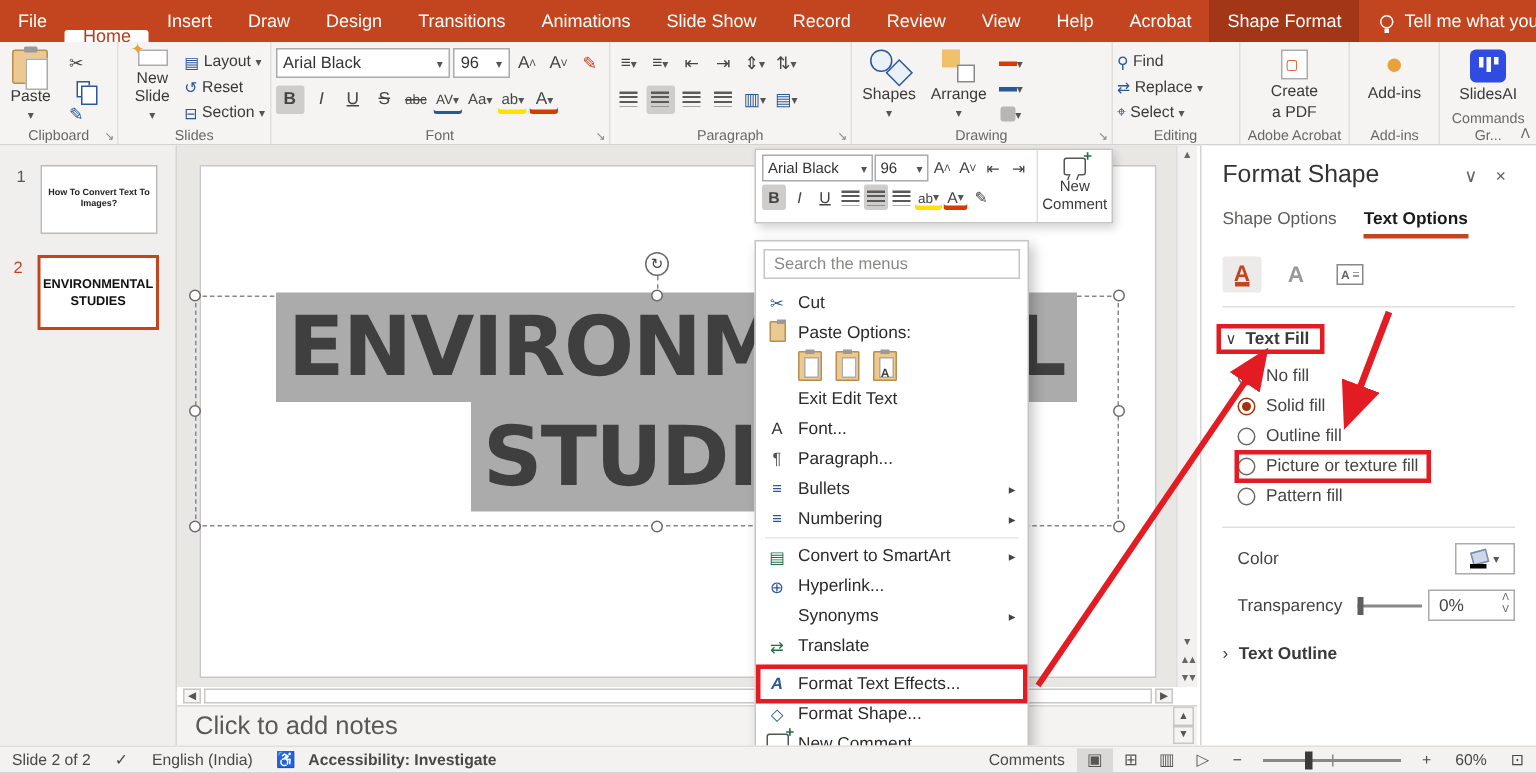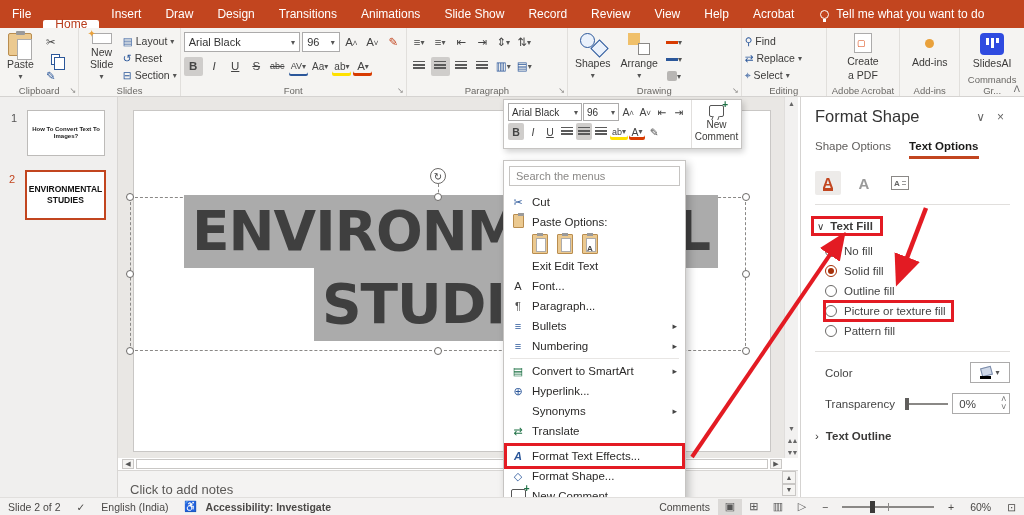--- a/index.html
+++ b/index.html
@@ -72,21 +72,21 @@
   .rot{position:absolute;left:50%;top:-30px;transform:translateX(-50%);width:16px;height:16px;border:1px solid #6c6a68;border-radius:50%;background:#fff;display:flex;align-items:center;justify-content:center;font-size:10px;color:#444}
   .rot::after{content:"";position:absolute;top:15px;left:7px;height:14px;border-left:1px dashed #8a8886}
   .slidetext{position:absolute;left:0;right:0;top:98px;display:flex;flex-direction:column;align-items:center;font-family:"DejaVu Sans",sans-serif;font-weight:800;color:#3F3F3F;z-index:1}
   .slidetext span{background:#ABABAB;padding:0 8px;font-size:55px;line-height:73px;letter-spacing:-1px;white-space:nowrap}
   .vscroll{position:absolute;left:784px;top:97px;width:14px;height:361px;background:#F2F1F0;border-left:1px solid #E0DEDC;font-size:7px;color:#666;display:flex;flex-direction:column;align-items:center}
   .vscroll .sp{flex:1}
   .vsb{height:12px;display:flex;align-items:center;justify-content:center;width:100%}
   .hscroll{position:absolute;left:122px;top:458px;width:660px;height:12px;display:flex;align-items:center;font-size:7px;color:#555}
   .htrack{flex:1;height:10px;background:#fff;border:1px solid #C9C7C5;margin:0 2px}
   .harr{width:12px;height:10px;border:1px solid #C9C7C5;background:#F5F4F2;display:flex;align-items:center;justify-content:center}
-  .notes{position:absolute;left:118px;top:470px;width:680px;height:27px;background:#F4F3F2;border-top:1px solid #D8D6D4;display:flex;align-items:flex-end;color:#5a5856;font-size:13px;padding-left:12px}
+  .notes{position:absolute;left:118px;top:470px;width:680px;height:27px;background:#F4F3F2;border-top:1px solid #D8D6D4;display:flex;align-items:center;color:#5a5856;font-size:17px;padding-left:12px}
   .notes-scroll{position:absolute;left:782px;top:471px;width:14px;height:25px;display:flex;flex-direction:column;font-size:7px;color:#555}
   .nsb{flex:1;border:1px solid #C9C7C5;background:#F5F4F2;display:flex;align-items:center;justify-content:center}
 
   
   .panel{position:absolute;left:800px;top:97px;width:224px;bottom:18px;background:#fff;border-left:1px solid #D5D3D1;padding:10px 14px;font-size:11.5px;color:#444}
   .ptitle{font-size:16.5px;color:#333;display:flex;align-items:center}
   .ptitle .sp{flex:1}
   .pico{color:#666;font-size:12px;padding:0 6px}
   .ptabs{display:flex;gap:18px;margin-top:14px;font-size:11.5px}
   .ptab{color:#5f5d5b;padding-bottom:4px}
@@ -177,20 +177,21 @@
     <div class="tab">Draw</div>
     <div class="tab">Design</div>
     <div class="tab">Transitions</div>
     <div class="tab">Animations</div>
     <div class="tab">Slide Show</div>
     <div class="tab">Record</div>
     <div class="tab">Review</div>
     <div class="tab">View</div>
     <div class="tab">Help</div>
     <div class="tab">Acrobat</div>
+    <div class="tab contextual">Shape Format</div>
     <div class="tellme">
       <span class="bulb"></span>
       <span>Tell me what you want to do</span>
     </div>
 
   </div>
 
   <div class="ribbon">
 
     <div class="rgroup" style="width:82px">

